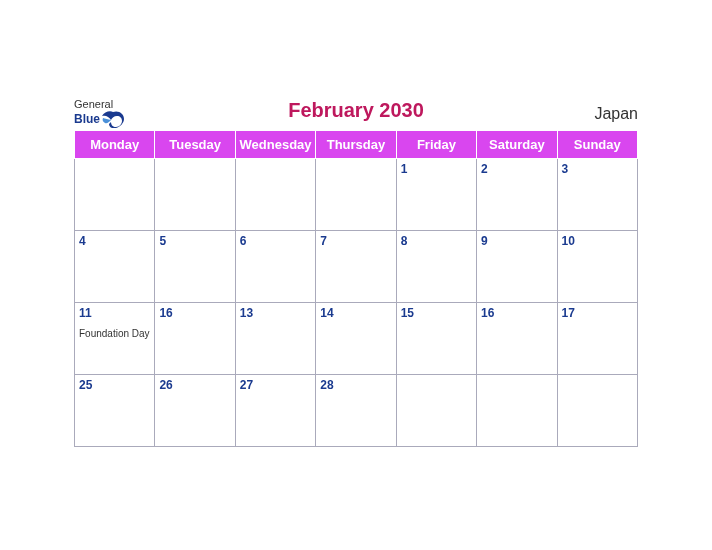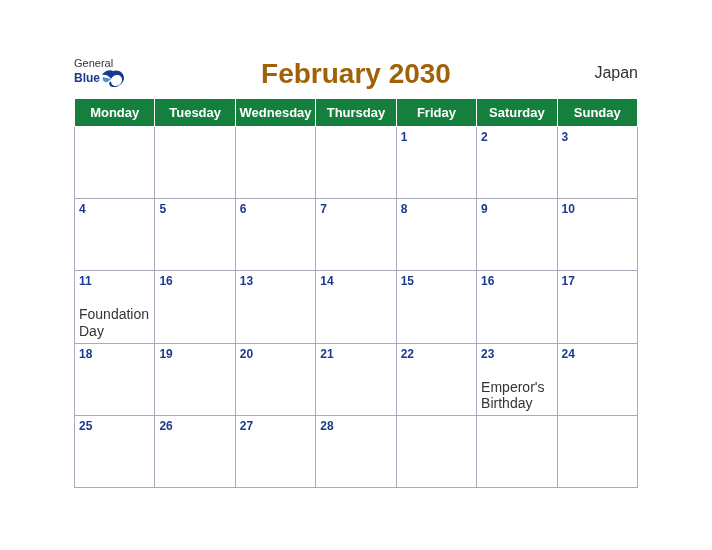--- a/index.html
+++ b/index.html
@@ -38,39 +38,39 @@
       font-weight: normal;
       line-height: 1;
     }
     .logo-blue {
       font-size: 12px;
       font-weight: bold;
       color: #1a3a8f;
       line-height: 1;
     }
     .calendar-title {
-      font-size: 28px;
-      font-weight: bold;
-      color: #a16207;
+      font-size: 20px;
+      font-weight: bold;
+      color: #be185d;
       text-align: center;
     }
     .country-label {
       position: absolute;
       right: 0;
       top: 6px;
       font-size: 16px;
       color: #333;
     }
     .calendar-grid {
       width: 100%;
       border-collapse: collapse;
       border: 1px solid #aab;
     }
     .calendar-grid th {
-      background-color: #15803d;
+      background-color: #d946ef;
       color: #fff;
       text-align: center;
       padding: 6px 2px;
       font-size: 13px;
       font-weight: bold;
       border: 1px solid #fff;
     }
     .calendar-grid td {
       width: calc(100%/7);
       height: 72px;
@@ -80,24 +80,24 @@
       position: relative;
       background: #fff;
     }
     .day-number {
       font-size: 12px;
       color: #1a3a8f;
       font-weight: bold;
       display: block;
     }
     .holiday-label {
-      font-size: 14px;
+      font-size: 10px;
       color: #333;
       display: block;
-      margin-top: 18px;
+      margin-top: 8px;
       line-height: 1.2;
     }
     .empty-cell {
       background: #fff;
     }
     .logo-area {
       display: flex;
       flex-direction: column;
       line-height: 1.1;
     }
@@ -193,44 +193,20 @@
           </td>
           <td>
             <span class="day-number">16</span>
           </td>
           <td>
             <span class="day-number">17</span>
           </td>
         </tr>
         <tr>
           <td>
-            <span class="day-number">18</span>
-          </td>
-          <td>
-            <span class="day-number">19</span>
-          </td>
-          <td>
-            <span class="day-number">20</span>
-          </td>
-          <td>
-            <span class="day-number">21</span>
-          </td>
-          <td>
-            <span class="day-number">22</span>
-          </td>
-          <td>
-            <span class="day-number">23</span>
-            <span class="holiday-label">Emperor's Birthday</span>
-          </td>
-          <td>
-            <span class="day-number">24</span>
-          </td>
-        </tr>
-        <tr>
-          <td>
             <span class="day-number">25</span>
           </td>
           <td>
             <span class="day-number">26</span>
           </td>
           <td>
             <span class="day-number">27</span>
           </td>
           <td>
             <span class="day-number">28</span>

